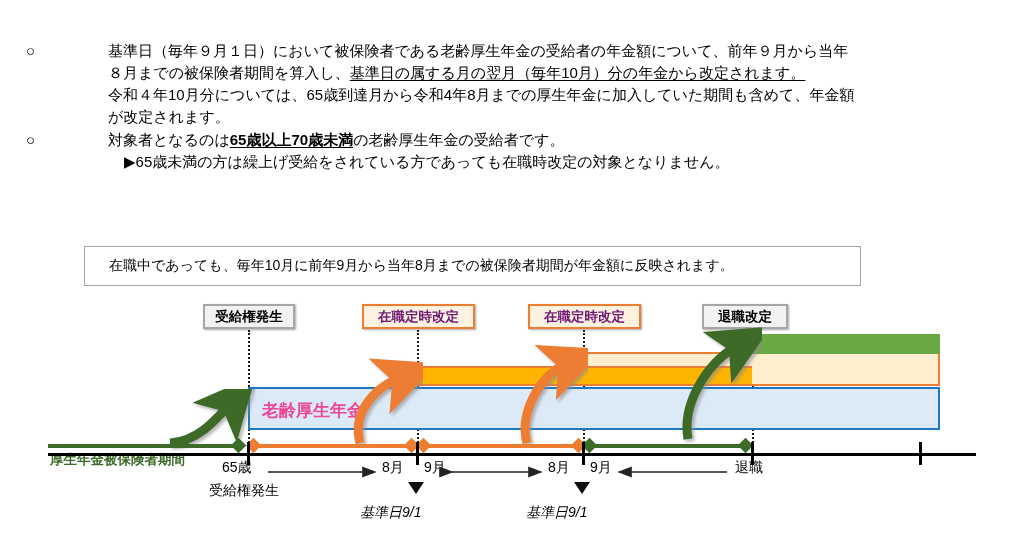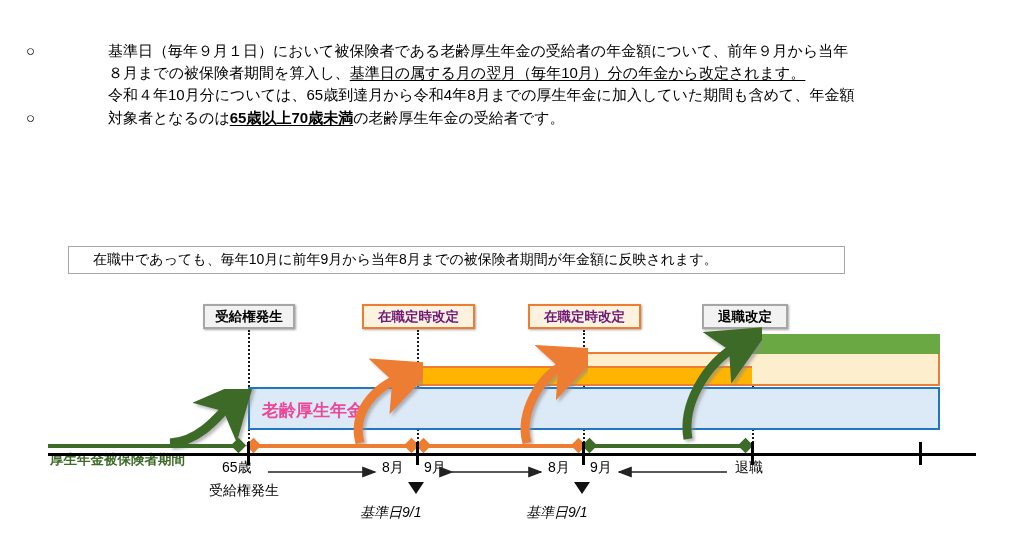--- a/index.html
+++ b/index.html
@@ -26,21 +26,21 @@
     width:34px;flex:0 0 34px;font-size:15px;line-height:22px;text-align:left;
   }
   .bullet-body{flex:1;font-size:15px;line-height:22px;}
   .ln{display:block;white-space:nowrap;margin-left:48px;}
   .u{text-decoration:underline;text-underline-offset:2px;}
   .bu{font-weight:bold;text-decoration:underline;text-underline-offset:2px;}
   .indent{padding-left:16px;}
 
   
   #callout{
-    position:absolute;left:68px;top:246px;width:777px;height:28px;
+    position:absolute;left:84px;top:246px;width:777px;height:40px;
     border:1px solid #a6a6a6;background:#ffffff;
     box-sizing:border-box;
     display:flex;align-items:center;
   }
   #callout .txt{font-size:14px;padding-left:24px;}
 
   
   #diagram{position:absolute;left:0;top:296px;width:1027px;height:243px;}
 
   
@@ -102,27 +102,29 @@
 
 
   <div class="bullets">
 
     <div class="bullet-row">
       <div class="bullet-mark">○</div>
       <div class="bullet-body">
         <span class="ln"><span>基準日（毎年９月１日）において被保険者である老齢厚生年金の受給者の年金額について、前年９月から当年</span></span>
         <span class="ln"><span>８月までの被保険者期間を算入し、</span><span class="u">基準日の属する月の翌月（毎年10月）分の年金から改定されます。</span></span>
         <span class="ln"><span>令和４年10月分については、65歳到達月から令和4年8月までの厚生年金に加入していた期間も含めて、年金額</span></span>
+        <span class="ln"><span>が改定されます。</span></span>
       </div>
     </div>
 
     <div class="bullet-row">
       <div class="bullet-mark">○</div>
       <div class="bullet-body">
         <span class="ln"><span>対象者となるのは</span><span class="bu">65歳以上70歳未満</span><span>の老齢厚生年金の受給者です。</span></span>
+        <span class="ln indent">▶65歳未満の方は繰上げ受給をされている方であっても在職時改定の対象となりません。</span>
       </div>
     </div>
 
   </div>
 
   <div id="callout">
     <span class="txt">在職中であっても、毎年10月に前年9月から当年8月までの被保険者期間が年金額に反映されます。</span>
   </div>
 
   <div id="diagram">

